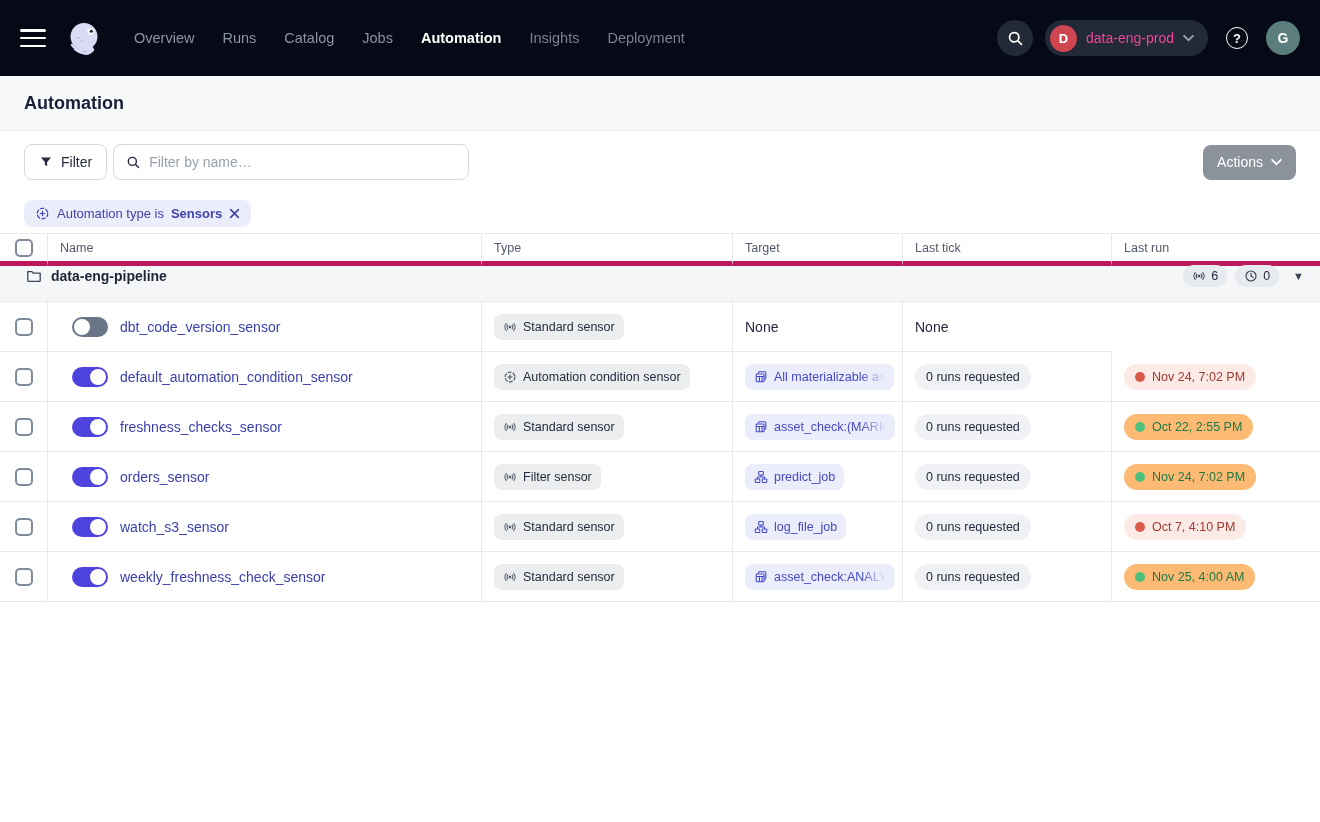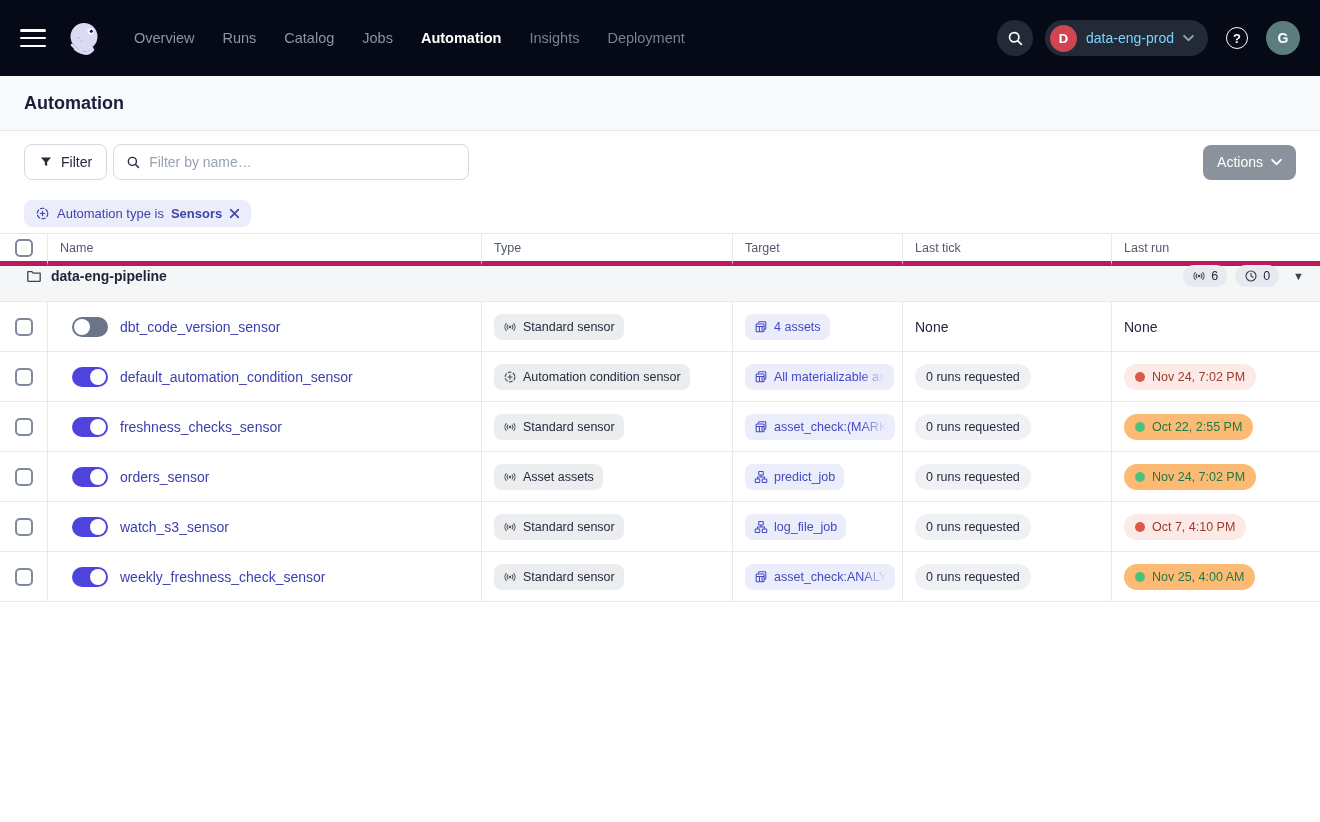--- a/index.html
+++ b/index.html
@@ -13,21 +13,21 @@
   .hamburger span { height:2.5px; background:#fff; border-radius:2px; }
   .logo { width:40px; height:40px; flex:0 0 auto; }
   .navlinks { display:flex; align-items:center; gap:28px; margin-left:12px; font-size:14.5px; }
   .navlink { color:#8C94A6; cursor:pointer; }
   .navlink.dim { color:#7A8294; }
   .navlink.active { color:#FFFFFF; font-weight:700; }
   .topnav-right { margin-left:auto; display:flex; align-items:center; gap:12px; }
   .nav-circle { width:36px; height:36px; border-radius:50%; background:#222937; display:flex; align-items:center; justify-content:center; cursor:pointer; }
   .ws-pill { height:36px; background:#222937; border-radius:18px; display:flex; align-items:center; gap:9px; padding:0 14px 0 5px; cursor:pointer; }
   .ws-badge { width:27px; height:27px; border-radius:50%; background:#CF4550; color:#fff; font-size:13px; font-weight:700; display:flex; align-items:center; justify-content:center; }
-  .ws-name { color:#7dd3fc; font-size:14px; }
+  .ws-name { color:#ec4899; font-size:14px; }
   .help-btn { width:34px; height:34px; border-radius:50%; display:flex; align-items:center; justify-content:center; cursor:pointer; }
   .help-ring { width:22px; height:22px; border:1.8px solid #fff; border-radius:50%; color:#fff; font-size:13px; font-weight:700; display:flex; align-items:center; justify-content:center; }
   .avatar { width:34px; height:34px; border-radius:50%; background:#5B7D7E; color:#fff; font-size:14px; font-weight:600; display:flex; align-items:center; justify-content:center; cursor:pointer; }
 
   
   .pagebar { height:55px; background:#F7F9FA; border-bottom:1px solid #E7EAED; display:flex; align-items:center; padding:0 24px; }
   .pagetitle { font-size:18px; font-weight:700; color:#182038; }
 
   
   .toolbar { height:62px; display:flex; align-items:center; padding:0 24px; gap:6px; background:#fff; }
@@ -229,30 +229,20 @@
     <div class="cell">
       <span class="badge badge-type">
         <svg width="14" height="14" viewBox="0 0 16 16" fill="none" stroke="#4A5261" stroke-width="1.2" stroke-linecap="round">
             <circle cx="8" cy="8" r="1.4" fill="#4A5261" stroke="none"></circle>
             <path d="M5.6 5.9a3.1 3.1 0 0 0 0 4.2M10.4 5.9a3.1 3.1 0 0 1 0 4.2M3.7 4.2a5.6 5.6 0 0 0 0 7.6M12.3 4.2a5.6 5.6 0 0 1 0 7.6"></path>
           </svg>
         <span>Standard sensor</span>
       </span>
     </div>
     <div class="cell">
-      <span class="badge badge-target">
-        <svg width="14" height="14" viewBox="0 0 16 16" fill="none" stroke="#4348C4" stroke-width="1.2" stroke-linejoin="round">
-            <path d="M5 4V3a1 1 0 0 1 1-1h6.5a1 1 0 0 1 1 1v6.5a1 1 0 0 1-1 1h-1"></path>
-            <rect x="2.5" y="4.5" width="9" height="9" rx="1"></rect>
-            <path d="M2.5 7.5h9M6.2 7.5v6M9.2 7.5v6"></path>
-          </svg>
-        <span class="tlabel">4 assets</span>
-      </span>
-    </div>
-    <div class="cell">
         <span class="plain-none">None</span>
       </div>
     <div class="cell">
         <span class="plain-none">None</span>
       </div>
   </div>
 
   <div class="tbl-grid trow">
     <div class="cell ckcell">
         <span class="checkbox"></span>
@@ -346,21 +336,21 @@
           <span class="knob"></span>
         </span>
       <span class="namelink">orders_sensor</span>
     </div>
     <div class="cell">
       <span class="badge badge-type">
         <svg width="14" height="14" viewBox="0 0 16 16" fill="none" stroke="#4A5261" stroke-width="1.2" stroke-linecap="round">
             <circle cx="8" cy="8" r="1.4" fill="#4A5261" stroke="none"></circle>
             <path d="M5.6 5.9a3.1 3.1 0 0 0 0 4.2M10.4 5.9a3.1 3.1 0 0 1 0 4.2M3.7 4.2a5.6 5.6 0 0 0 0 7.6M12.3 4.2a5.6 5.6 0 0 1 0 7.6"></path>
           </svg>
-        <span>Asset assets</span>
+        <span>Filter sensor</span>
       </span>
     </div>
     <div class="cell">
       <span class="badge badge-target">
         <svg width="14" height="14" viewBox="0 0 16 16" fill="none" stroke="#4348C4" stroke-width="1.2" stroke-linejoin="round">
             <rect x="5.4" y="1.8" width="5.2" height="4" rx="0.8"></rect>
             <rect x="1.4" y="10.2" width="5.2" height="4" rx="0.8"></rect>
             <rect x="9.4" y="10.2" width="5.2" height="4" rx="0.8"></rect>
             <path d="M8 5.8v2.2M4 10.2V8h8v2.2"></path>
           </svg>

